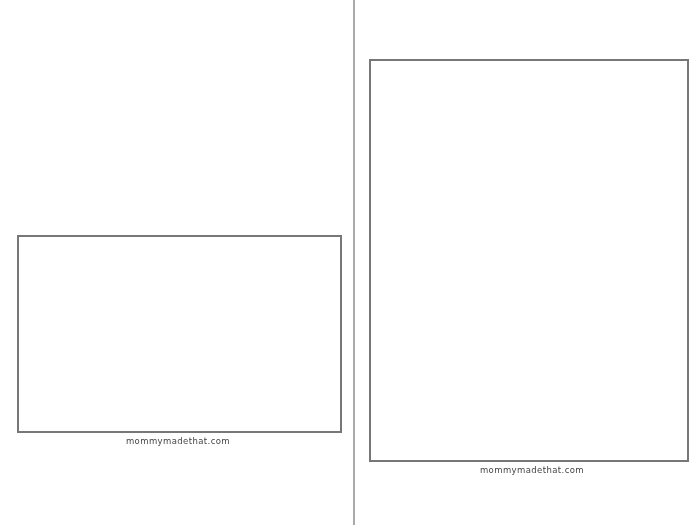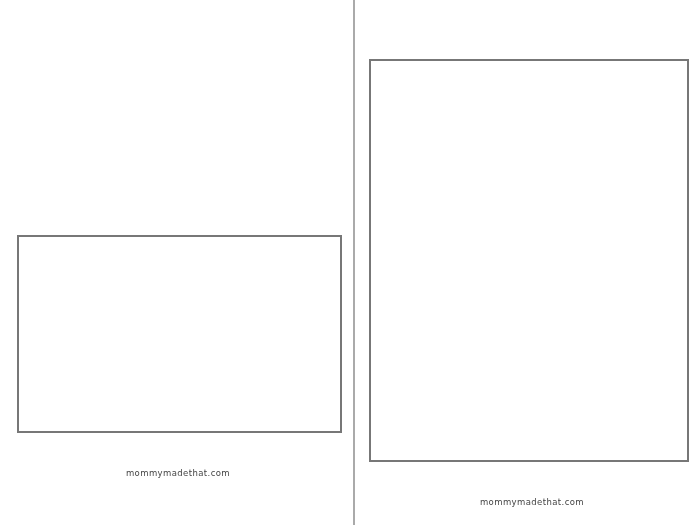--- a/index.html
+++ b/index.html
@@ -1,19 +1,19 @@
 <!DOCTYPE html>
 <html><head>
   <meta charset="utf-8">
   <style>
     html,body{margin:0;padding:0;background:#fff;}
     body{width:700px;height:525px;position:relative;overflow:hidden;font-family:"DejaVu Sans",sans-serif;}
     .divider{position:absolute;left:353px;top:0;width:2px;height:525px;background:#aaa;}
     .box{position:absolute;border:2px solid #777;box-sizing:border-box;background:#fff;}
-    .footer{position:absolute;font-size:8.5px;color:#444;letter-spacing:0.4px;text-align:center;width:200px;margin-top:32px;}
+    .footer{position:absolute;font-size:8.5px;color:#444;letter-spacing:0.4px;text-align:center;width:200px;}
     svg{position:absolute;overflow:visible;}
   </style>
 </head>
 <body>
 
 <div class="divider"></div>
 
 <svg width="0" height="0" style="left:0;top:0">
 
   <path d="M24,103 Q16,103 16,111 L16,210 Q16,218 24,218 L62,218 Q95,218 95,185 Q95,160 76,155 Q90,146 90,128 Q90,103 62,103 Z" fill="#fff" stroke="#222" stroke-width="3"></path>

